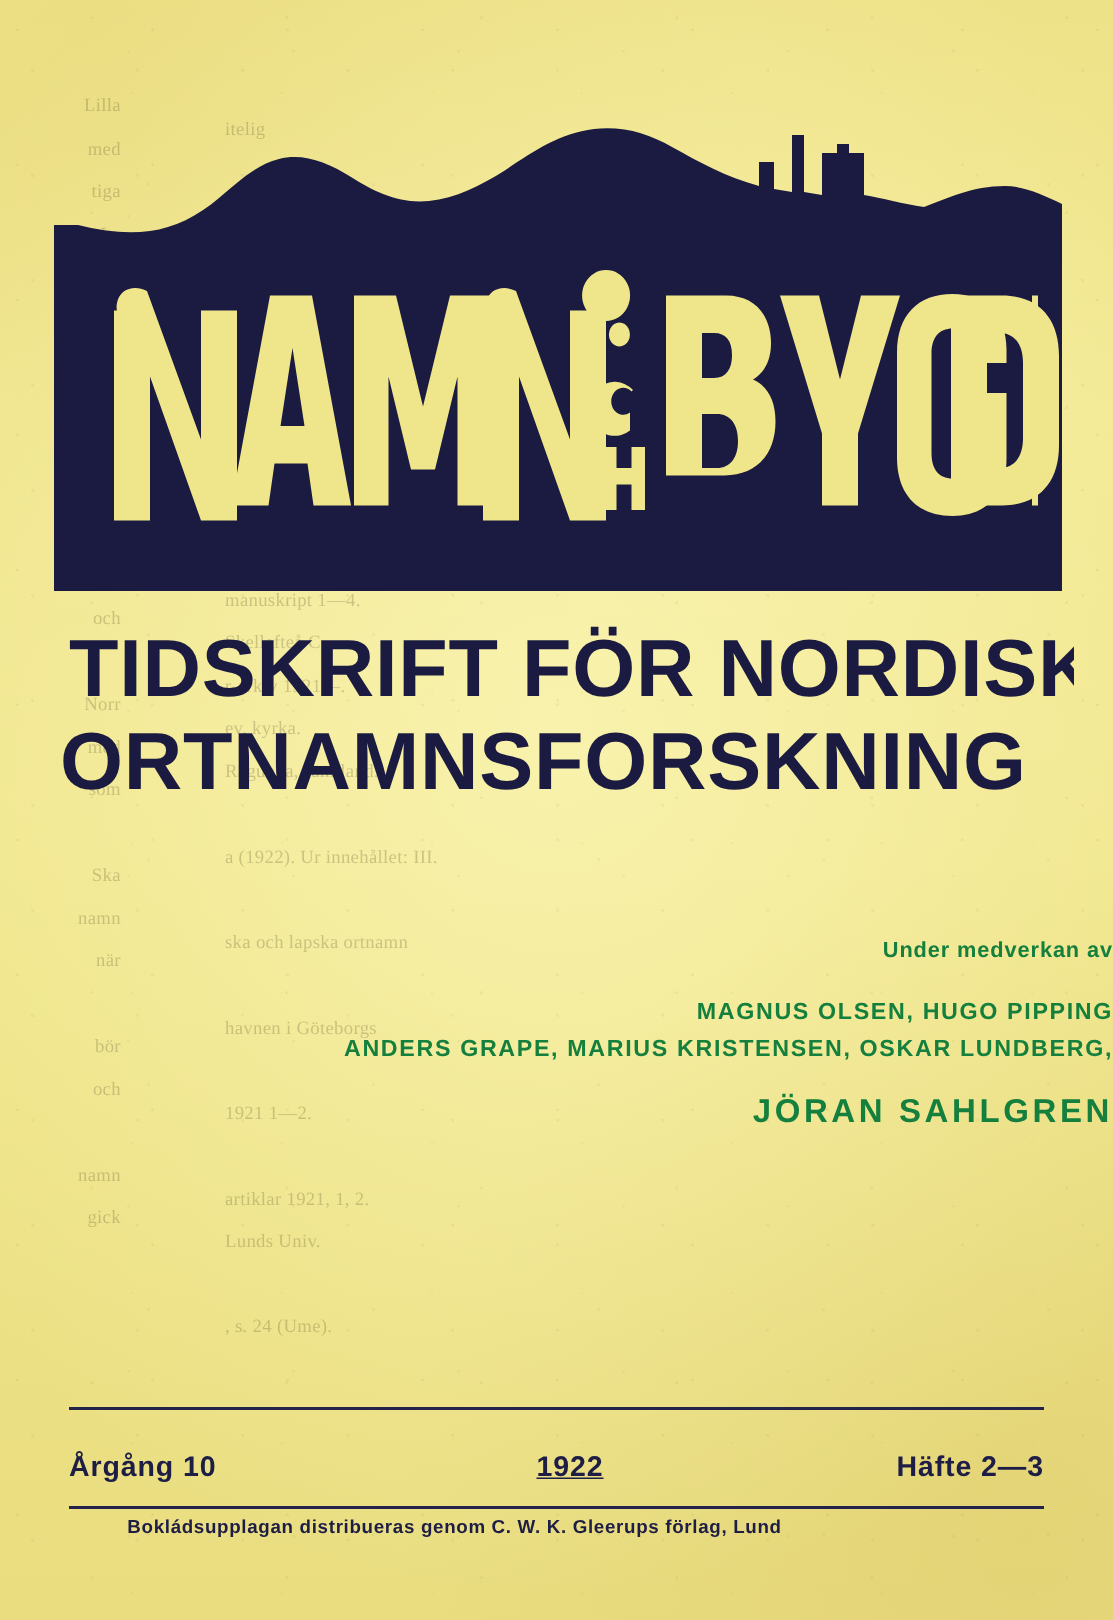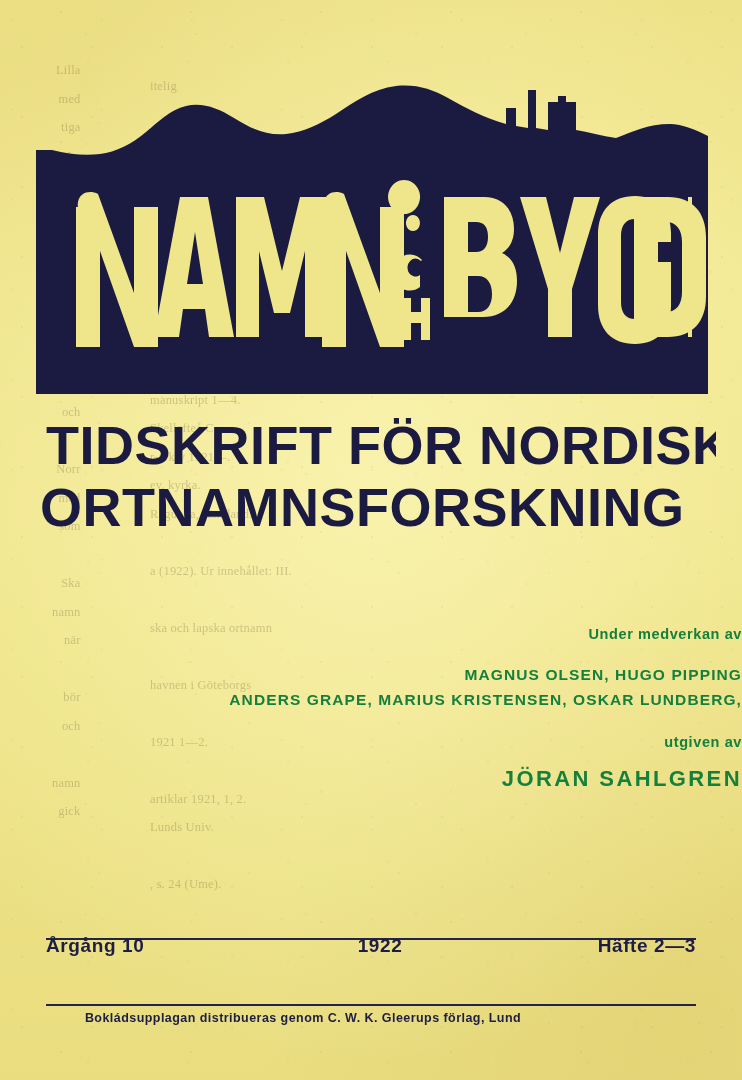--- a/index.html
+++ b/index.html
@@ -138,31 +138,31 @@
     background: #23234c;
     left: 46px;
     width: 650px;
   }
   .rule.top { top: 938px; }
   .rule.bottom { top: 1004px; height: 2px; }
 
   .issue-row {
     position: absolute;
     left: 46px;
-    top: 935px;
+    top: 968px;
     width: 650px;
     display: flex;
     align-items: flex-start;
     justify-content: space-between;
     color: #1d1d45;
     font-size: 19px;
     font-weight: bold;
     letter-spacing: 0.6px;
   }
-  .issue-row .mid { margin-left: 18px; }
+  .issue-row .mid { margin-left: 18px; text-decoration: underline; }
 
   .distrib {
     position: absolute;
     left: 0;
     top: 1011px;
     width: 606px;
     text-align: center;
     color: #1d1d45;
     font-size: 12.5px;
     font-weight: bold;
@@ -311,21 +311,20 @@
     <text x="8" y="120" font-family="Liberation Sans, sans-serif" font-size="54" font-weight="bold" letter-spacing="0.5" fill="#1b1b42">ORTNAMNSFORSKNING</text>
   </svg>
 </div>
 
 <div class="credits">
   <div class="line-under">Under medverkan av</div>
   <div class="editors">
     <div>MAGNUS OLSEN, HUGO PIPPING</div>
     <div>ANDERS GRAPE, MARIUS KRISTENSEN, OSKAR LUNDBERG,</div>
   </div>
-  <div class="issued">utgiven av</div>
   <div class="publisher">JÖRAN SAHLGREN</div>
 </div>
 
 <div class="rule top"></div>
 <div class="issue-row">
   <span>Årgång 10</span>
   <span class="mid">1922</span>
   <span>Häfte 2—3</span>
 </div>
 <div class="rule bottom"></div>

